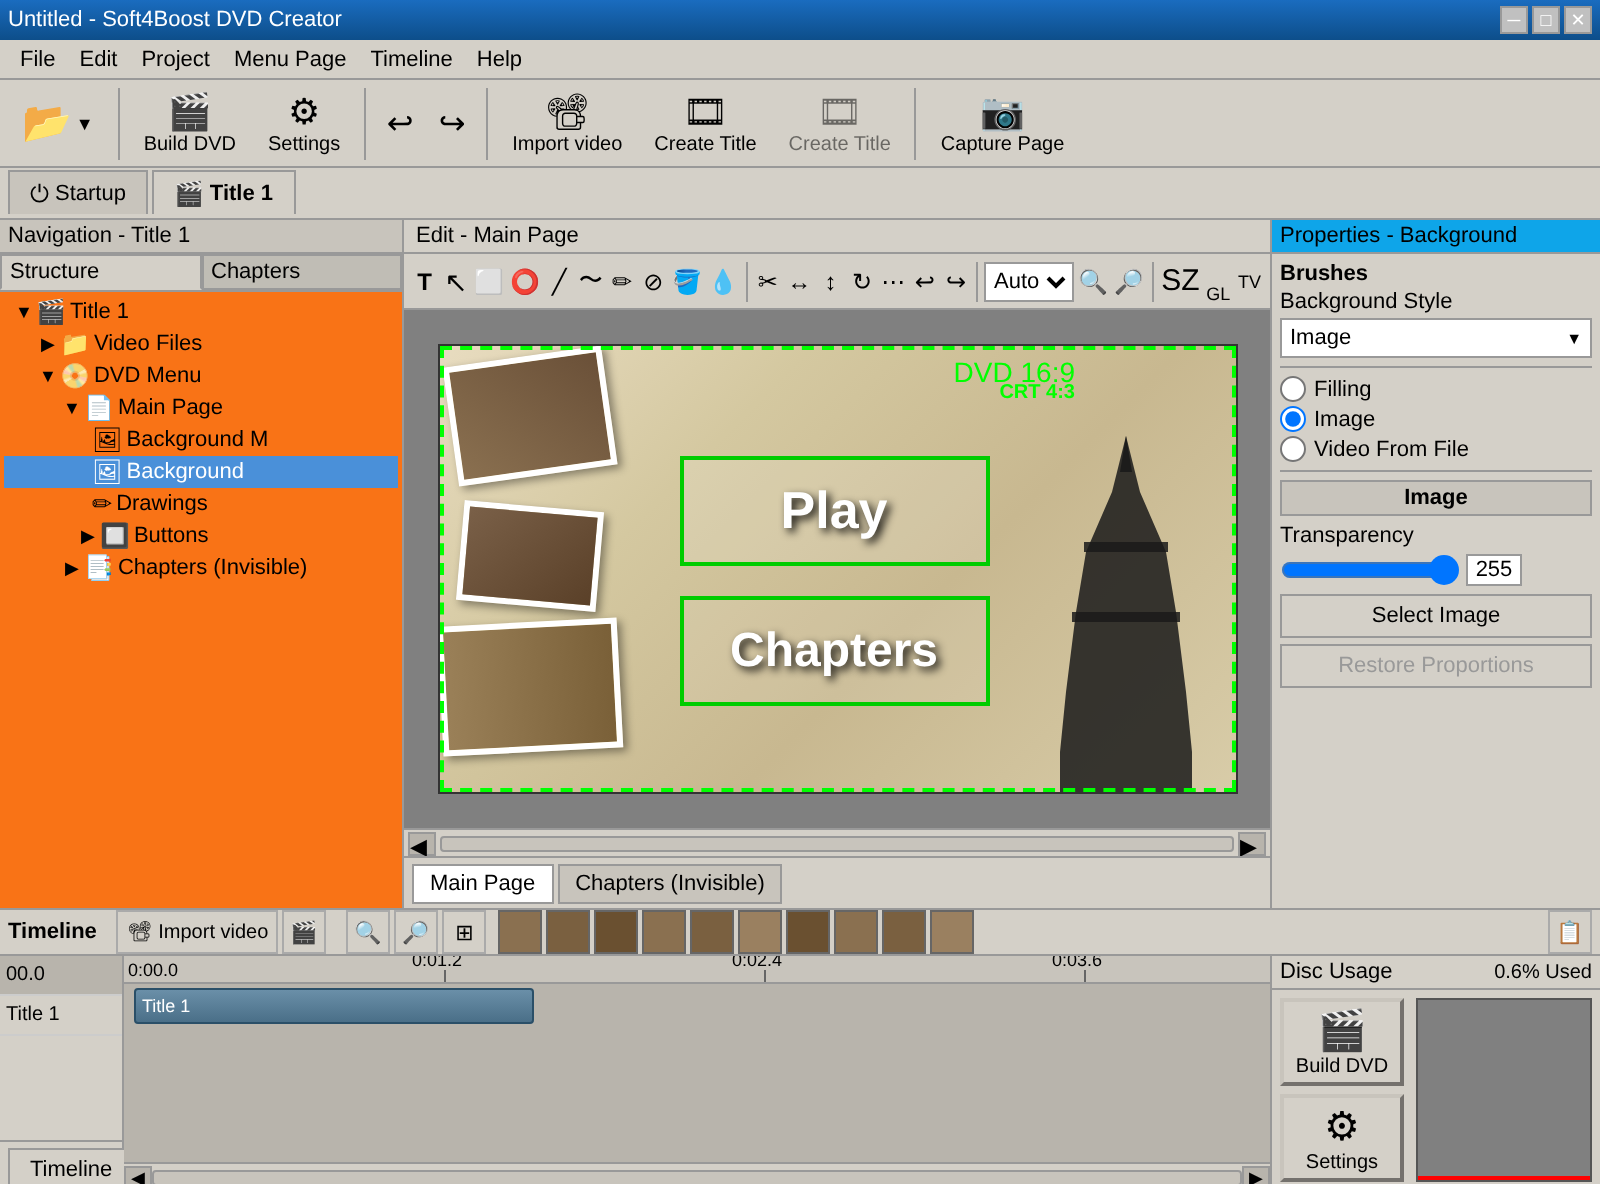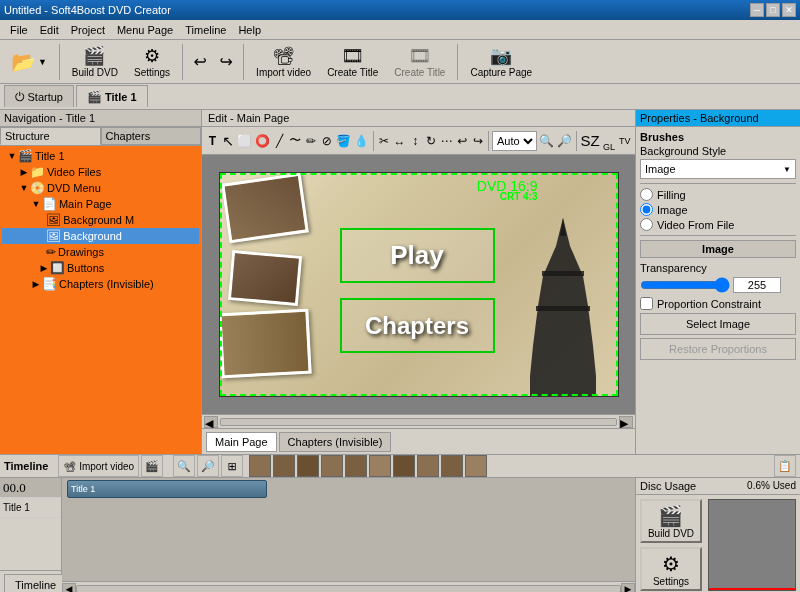--- a/index.html
+++ b/index.html
@@ -61,21 +61,21 @@
     .prop-label { font-size: 11px; margin-bottom: 2px; }
     .prop-dropdown { width: 100%; height: 20px; background: white; border: 1px solid #999; font-size: 11px; display: flex; align-items: center; padding: 0 4px; position: relative; cursor: pointer; }
     .prop-dropdown::after { content: '▼'; position: absolute; right: 4px; font-size: 8px; }
     .prop-separator { height: 1px; background: #999; margin: 4px 0; }
     .radio-item { display: flex; align-items: center; gap: 4px; margin-bottom: 2px; font-size: 11px; }
     .radio-item input { margin: 0; }
     .prop-subsection-title { font-size: 11px; font-weight: bold; text-align: center; padding: 2px; background: #c8c4bc; border: 1px solid #999; margin-bottom: 4px; }
     .prop-row { display: flex; align-items: center; margin-bottom: 3px; font-size: 11px; }
     .prop-row label { flex: 1; font-size: 11px; }
     .slider { width: 80px; }
-    .slider-val { width: 48px; border: 1px solid #999; text-align: center; font-size: 11px; height: 16px; }
+    .slider-val { width: 28px; border: 1px solid #999; text-align: center; font-size: 11px; height: 16px; }
     .checkbox-row { display: flex; align-items: center; gap: 4px; font-size: 11px; margin-bottom: 3px; }
     .prop-btn { width: 100%; height: 22px; background: #d4d0c8; border: 1px solid #999; cursor: pointer; font-size: 11px; margin-bottom: 3px; }
     .prop-btn.disabled { color: #999; cursor: default; }
     
     
     #timeline-area { height: 116px; border-top: 1px solid #999; display: flex; flex-direction: column; background: #d4d0c8; }
     #timeline-top { display: flex; height: 28px; align-items: center; border-bottom: 1px solid #999; padding: 0 4px; gap: 2px; }
     #timeline-title { font-size: 11px; font-weight: bold; padding-right: 8px; }
     .tl-btn { width: 22px; height: 22px; display: flex; align-items: center; justify-content: center; border: 1px solid #aaa; background: #d4d0c8; cursor: pointer; font-size: 11px; }
     #timeline-body { flex: 1; display: flex; }
@@ -364,24 +364,20 @@
       <div class="prop-subsection-title">Image</div>
       
       <div class="prop-row">
         <label>Transparency</label>
       </div>
       <div style="display:flex;align-items:center;gap:3px;margin-bottom:4px;">
         <input type="range" min="0" max="255" value="255" class="slider" style="width: 90px;">
         <input type="text" class="slider-val" value="255" style="">
       </div>
       
-      <div class="checkbox-row">
-        <input type="checkbox" style="">
-        <span>Proportion Constraint</span>
-      </div>
       
       <button class="prop-btn">Select Image</button>
       <button class="prop-btn disabled">Restore Proportions</button>
     </div>
   </div>
 </div>
 
 <div id="timeline-area">
   <div id="timeline-top">
     <span id="timeline-title">Timeline</span>
@@ -407,45 +403,60 @@
       <div style="width:22px;height:22px;background:#7a6040;border:1px solid #666;"></div>
       <div style="width:22px;height:22px;background:#9a8060;border:1px solid #666;"></div>
     </div>
     <div class="tl-btn">📋</div>
   </div>
 
   <div id="timeline-body">
 
     <div id="timeline-labels">
       <div class="tl-label" style="font-size:9px;background:#b8b4ac;">
-        <span style="font-size:13px;font-family:Liberation Serif, serif;">00.0</span>
+        <span style="font-size:10px;">00.0</span>
       </div>
       <div class="tl-label">
         <span>Title 1</span>
       </div>
     </div>
 
     <div id="timeline-tracks">
 
+      <div id="timeline-ruler">
+        <span style="position:absolute;left:2px;bottom:1px;font-size:9px;">0:00.0</span>
+        <div style="position:absolute;left:160px;bottom:0;">
+          <div style="width:1px;height:6px;background:#666;"></div>
+          <span style="font-size:9px;position:absolute;left:-16px;bottom:6px;">0:01.2</span>
+        </div>
+        <div style="position:absolute;left:320px;bottom:0;">
+          <div style="width:1px;height:6px;background:#666;"></div>
+          <span style="font-size:9px;position:absolute;left:-16px;bottom:6px;">0:02.4</span>
+        </div>
+        <div style="position:absolute;left:480px;bottom:0;">
+          <div style="width:1px;height:6px;background:#666;"></div>
+          <span style="font-size:9px;position:absolute;left:-16px;bottom:6px;">0:03.6</span>
+        </div>
+      </div>
 
       <div id="timeline-track-area">
         <div class="track-item" style="left:5px;width:200px;">
           <span>Title 1</span>
         </div>
       </div>
 
       <div style="height:14px;background:#d4d0c8;border-top:1px solid #999;display:flex;align-items:center;">
         <div style="width:14px;height:12px;background:#b8b4ac;border:1px solid #999;cursor:pointer;display:flex;align-items:center;justify-content:center;font-size:9px;">◀</div>
         <div style="flex:1;height:8px;background:#c8c4bc;border:1px solid #999;border-radius:2px;"></div>
         <div style="width:14px;height:12px;background:#b8b4ac;border:1px solid #999;cursor:pointer;display:flex;align-items:center;justify-content:center;font-size:9px;">▶</div>
       </div>
     </div>
 
     <div style="width:165px;background:#d4d0c8;border-left:1px solid #999;display:flex;flex-direction:column;">
-      <div style="padding:2px 4px;font-size:11px;display:flex;justify-content:space-between;border-bottom:1px solid #999;">
+      <div style="padding:2px 4px;font-size:11px;display:flex;justify-content:space-between;border-bottom:1px solid #999;align-items:center;">
         <span>Disc Usage</span>
         <span style="font-size:10px;">0.6% Used</span>
       </div>
       <div style="flex:1;display:flex;gap:6px;padding:4px;">
         <div style="display:flex;flex-direction:column;gap:4px;">
           <div class="dvd-action-btn">
             <span style="font-size:20px;">🎬</span>
             <span style="font-size:10px;">Build DVD</span>
           </div>
           <div class="dvd-action-btn">

